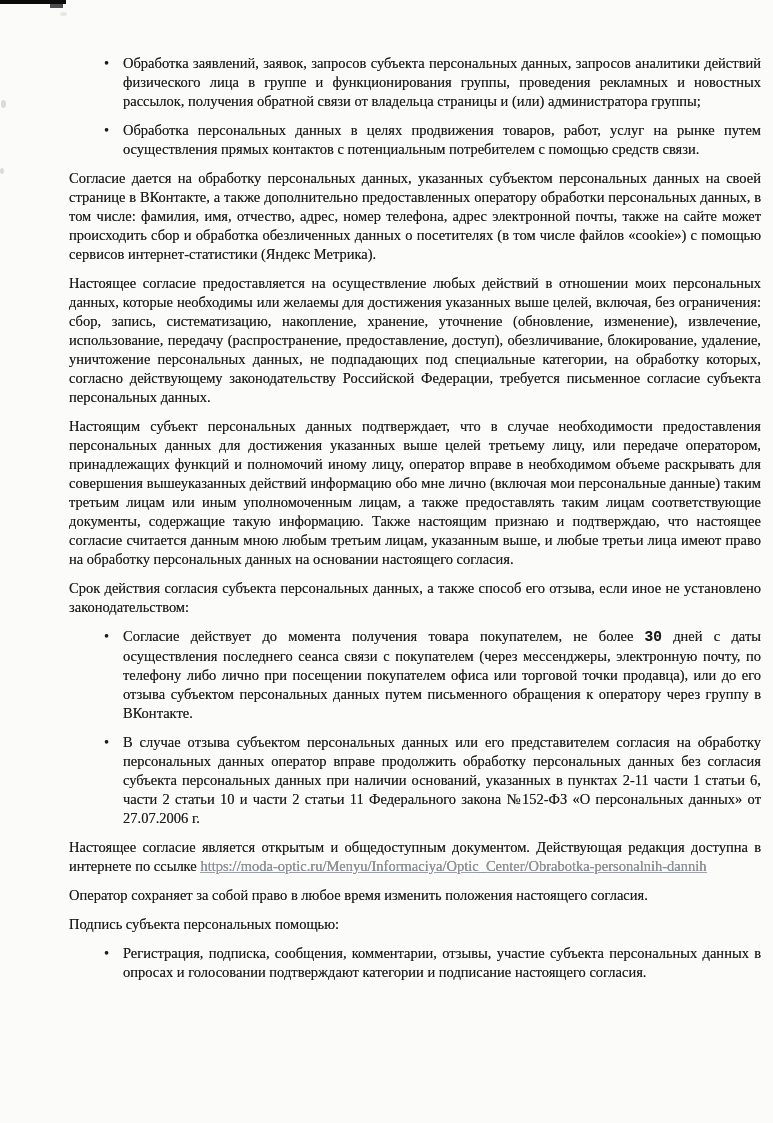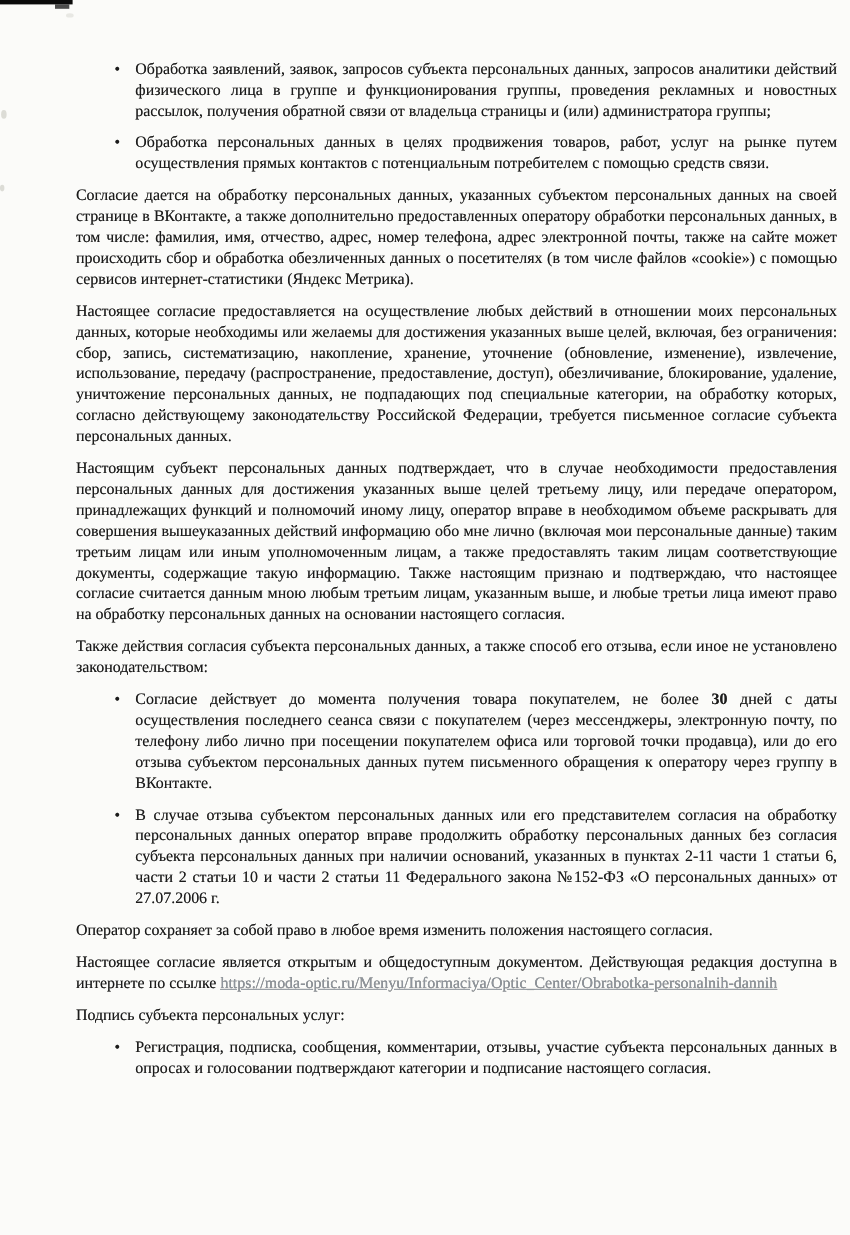--- a/index.html
+++ b/index.html
@@ -59,21 +59,21 @@
     left: -19px;
     top: 0;
   }
   .doc-link {
     color: #8f959c;
     text-decoration: underline;
     text-decoration-color: #9aa0a6;
     cursor: pointer;
     word-break: break-all;
   }
-  b { font-weight: bold; }
+  b { font-weight: bold; font-family: Liberation Mono, monospace; }
 </style>
 </head>
 <body>
 
 <div class="page">
 
   <div class="scan-mark"></div>
   <div class="speck s1"></div>
   <div class="speck s2"></div>
   <div class="speck s3"></div>
@@ -88,37 +88,37 @@
     <div class="bullet">
       <span class="dot">•</span><span>Обработка персональных данных в целях продвижения товаров, работ, услуг на рынке путем осуществления прямых контактов с потенциальным потребителем с помощью средств связи.</span>
     </div>
 
     <div class="para">Согласие дается на обработку персональных данных, указанных субъектом персональных данных на своей странице в ВКонтакте, а также дополнительно предоставленных оператору обработки персональных данных, в том числе: фамилия, имя, отчество, адрес, номер телефона, адрес электронной почты, также на сайте может происходить сбор и обработка обезличенных данных о посетителях (в том числе файлов «cookie») с помощью сервисов интернет-статистики (Яндекс Метрика).</div>
 
     <div class="para">Настоящее согласие предоставляется на осуществление любых действий в отношении моих персональных данных, которые необходимы или желаемы для достижения указанных выше целей, включая, без ограничения: сбор, запись, систематизацию, накопление, хранение, уточнение (обновление, изменение), извлечение, использование, передачу (распространение, предоставление, доступ), обезличивание, блокирование, удаление, уничтожение персональных данных, не подпадающих под специальные категории, на обработку которых, согласно действующему законодательству Российской Федерации, требуется письменное согласие субъекта персональных данных.</div>
 
     <div class="para">Настоящим субъект персональных данных подтверждает, что в случае необходимости предоставления персональных данных для достижения указанных выше целей третьему лицу, или передаче оператором, принадлежащих функций и полномочий иному лицу, оператор вправе в необходимом объеме раскрывать для совершения вышеуказанных действий информацию обо мне лично (включая мои персональные данные) таким третьим лицам или иным уполномоченным лицам, а также предоставлять таким лицам соответствующие документы, содержащие такую информацию. Также настоящим признаю и подтверждаю, что настоящее согласие считается данным мною любым третьим лицам, указанным выше, и любые третьи лица имеют право на обработку персональных данных на основании настоящего согласия.</div>
 
-    <div class="para">Также действия согласия субъекта персональных данных, а также способ его отзыва, если иное не установлено законодательством:</div>
+    <div class="para">Срок действия согласия субъекта персональных данных, а также способ его отзыва, если иное не установлено законодательством:</div>
 
     <div class="bullet">
       <span class="dot">•</span><span>Согласие действует до момента получения товара покупателем, не более </span><b>30</b><span> дней с даты осуществления последнего сеанса связи с покупателем (через мессенджеры, электронную почту, по телефону либо лично при посещении покупателем офиса или торговой точки продавца), или до его отзыва субъектом персональных данных путем письменного обращения к оператору через группу в ВКонтакте.</span>
     </div>
 
     <div class="bullet">
       <span class="dot">•</span><span>В случае отзыва субъектом персональных данных или его представителем согласия на обработку персональных данных оператор вправе продолжить обработку персональных данных без согласия субъекта персональных данных при наличии оснований, указанных в пунктах 2-11 части 1 статьи 6, части 2 статьи 10 и части 2 статьи 11 Федерального закона №152-ФЗ «О персональных данных» от 27.07.2006 г.</span>
     </div>
 
-    <div class="para">Оператор сохраняет за собой право в любое время изменить положения настоящего согласия.</div>
-
     <div class="para">
       <span>Настоящее согласие является открытым и общедоступным документом. Действующая редакция доступна в интернете по ссылке </span><a class="doc-link">https://moda-optic.ru/Menyu/Informaciya/Optic_Center/Obrabotka-personalnih-dannih</a>
     </div>
 
+    <div class="para">Оператор сохраняет за собой право в любое время изменить положения настоящего согласия.</div>
 
-    <div class="para">Подпись субъекта персональных услуг:</div>
+
+    <div class="para">Подпись субъекта персональных помощью:</div>
 
     <div class="bullet">
       <span class="dot">•</span><span>Регистрация, подписка, сообщения, комментарии, отзывы, участие субъекта персональных данных в опросах и голосовании подтверждают категории и подписание настоящего согласия.</span>
     </div>
 
   </div>
 </div>
 
 </body></html>

